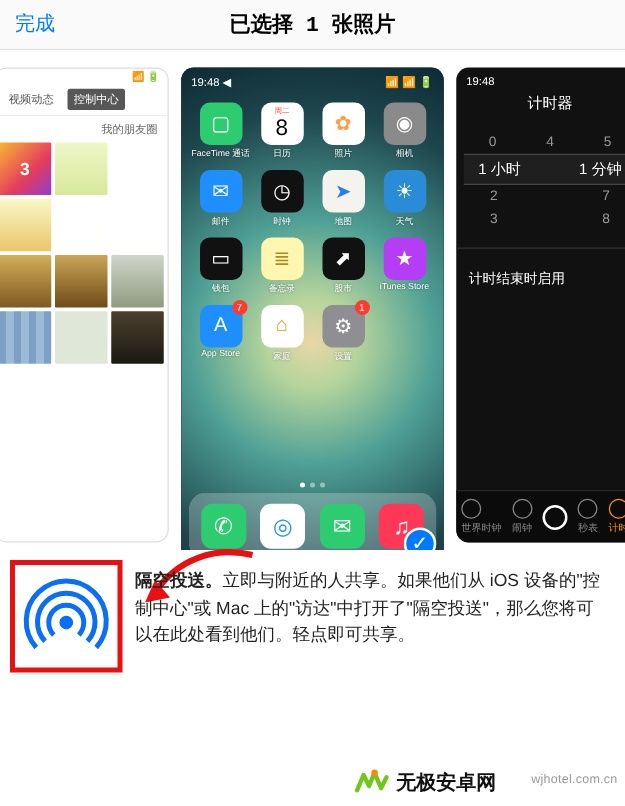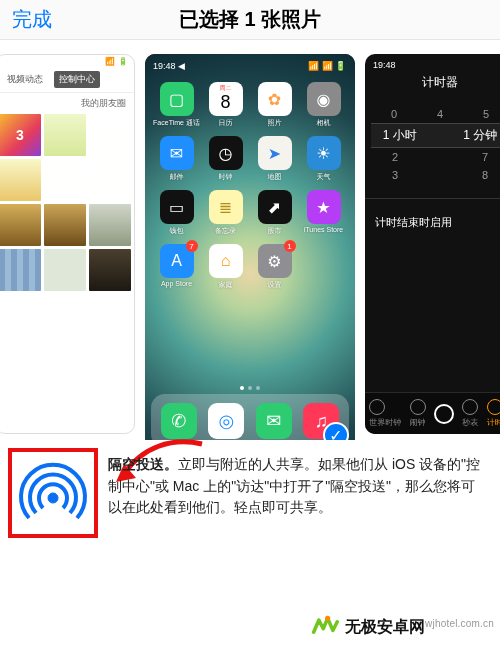--- a/index.html
+++ b/index.html
@@ -16,22 +16,22 @@
   
   .nav {
     height: 40px;
     display: flex;
     align-items: center;
     justify-content: space-between;
     padding: 0 12px;
     background: #fafafa;
     border-bottom: 1px solid #e5e5e5;
   }
-  .nav-done { color: #007aff; font-size: 20px; }
-  .nav-title { font-size: 20px; font-weight: 600; position: absolute; left: 50%; transform: translateX(-50%); }
+  .nav-done { color: #007aff; font-size: 16px; }
+  .nav-title { font-size: 17px; font-weight: 600; position: absolute; left: 50%; transform: translateX(-50%); font-family: Liberation Mono, monospace; }
 
   
   .strip {
     display: flex;
     gap: 10px;
     padding: 14px 0 0 0;
     height: 400px;
     align-items: flex-start;
     overflow: hidden;
   }
@@ -280,21 +280,21 @@
     display: flex;
     align-items: center;
     gap: 6px;
   }
   .wm-logo {
     width: 28px;
     height: 28px;
   }
   .wm-txt { display:flex;flex-direction:row;line-height:1.05; }
   .wm-txt .t1 { font-size: 16px; font-weight: 700; color:#111; }
-  .wm-txt .t2 { font-size: 10px; color:#999; letter-spacing:.2px; }
+  .wm-txt .t2 { font-size: 10px; color:#999; letter-spacing:.2px;margin-left:28px; }
 </style>
 </head>
 <body>
 
 <div class="nav">
   <span class="nav-done">完成</span>
   <span class="nav-title">已选择 1 张照片</span>
 </div>
 
 <div class="strip">

